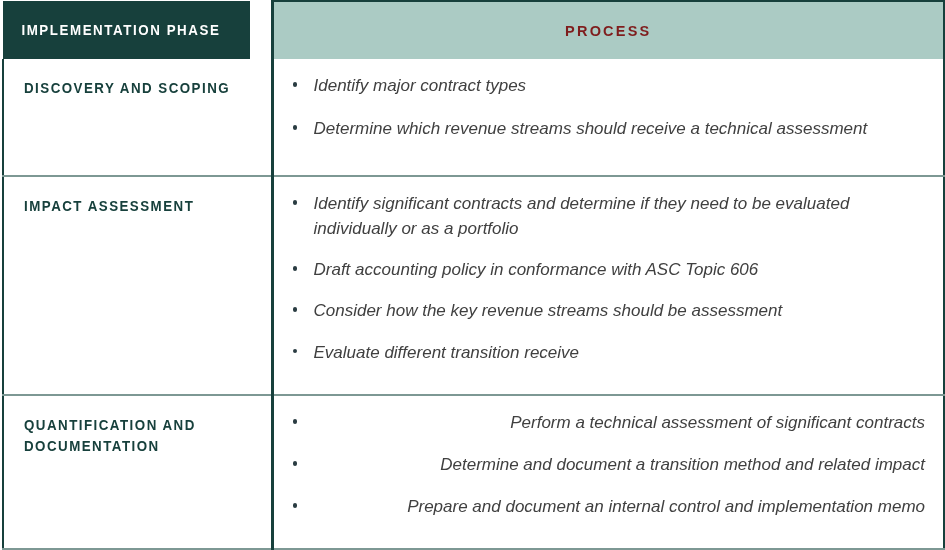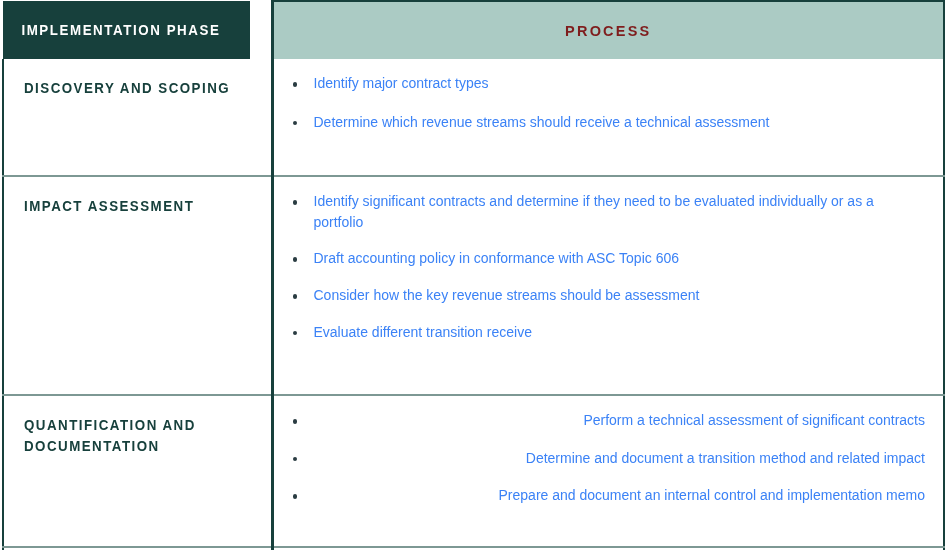--- a/index.html
+++ b/index.html
@@ -103,23 +103,24 @@
   ul.bullets {
     list-style: none;
     margin: 0;
     padding: 0;
   }
 
   ul.bullets li {
     position: relative;
     padding-left: 26px;
     margin: 0 0 14px 0;
-    color: #3b82f6;
-    font-size: 14px;
+    color: #404040;
+    font-size: 17px;
     line-height: 1.48;
+    font-style: italic;
   }
   ul.bullets li:last-child { margin-bottom: 0; }
 
   ul.bullets li .bullet-dot {
     position: absolute;
     left: 5px;
     top: 9px;
     width: 4.5px;
     height: 4.5px;
     border-radius: 50%;

